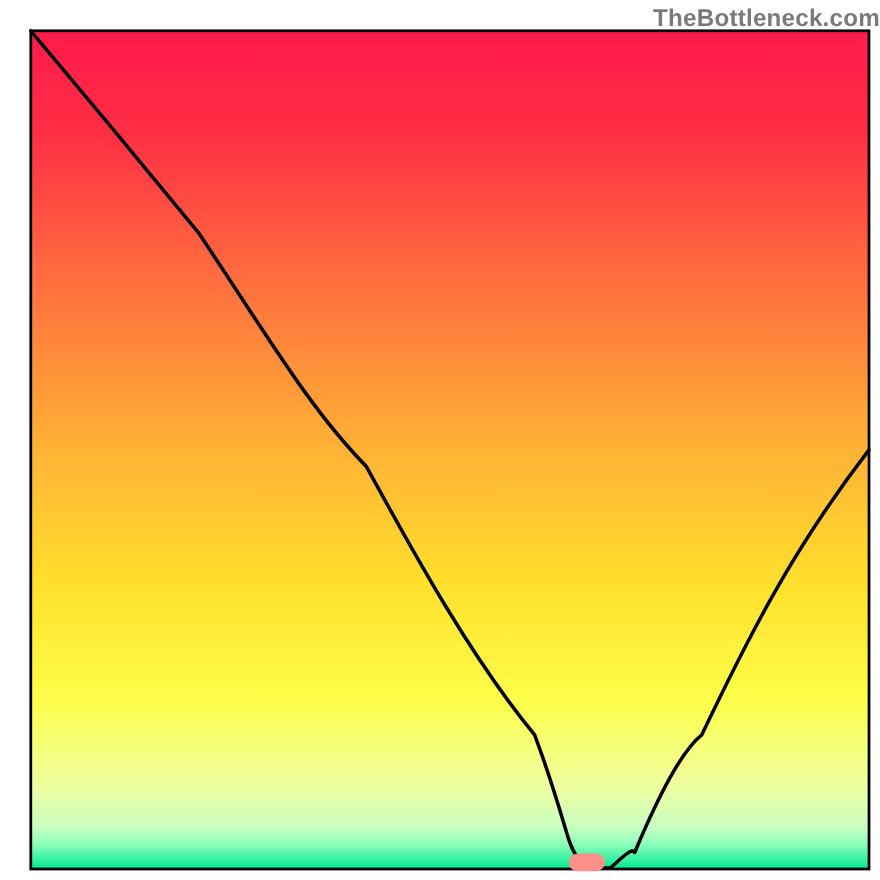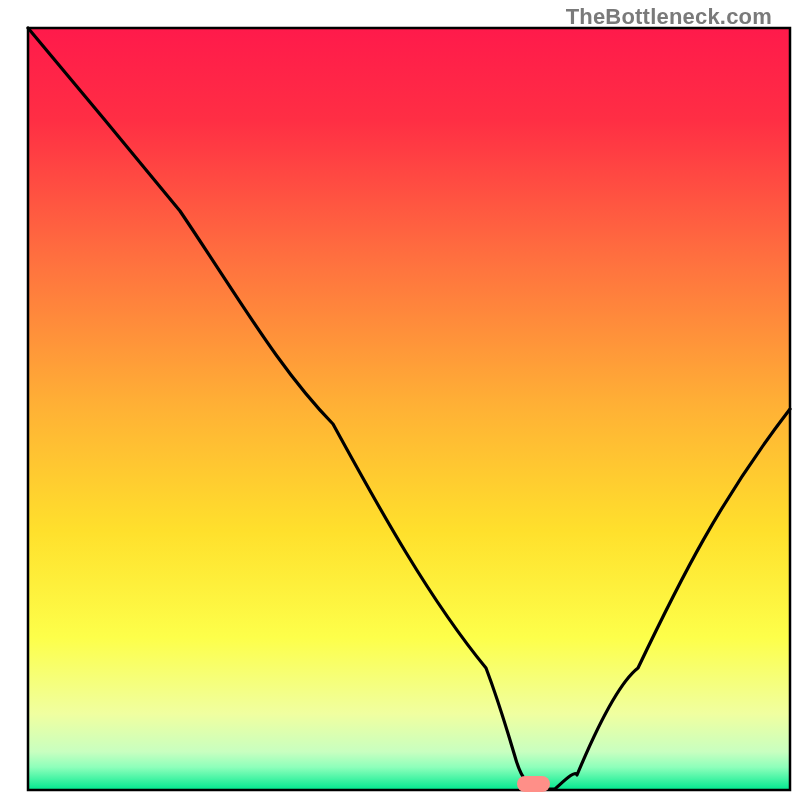--- a/index.html
+++ b/index.html
@@ -17,21 +17,21 @@
     background: #ffffff;
   }
   svg.plot {
     position: absolute;
     top: 0;
     left: 0;
   }
   .watermark {
     position: absolute;
     top: 4px;
-    right: 28px;
+    right: 0;
     font-size: 22px;
     font-weight: 600;
     color: #7a7a7a;
     letter-spacing: 0.2px;
     user-select: none;
   }
 </style>
 </head>
 <body>
 

